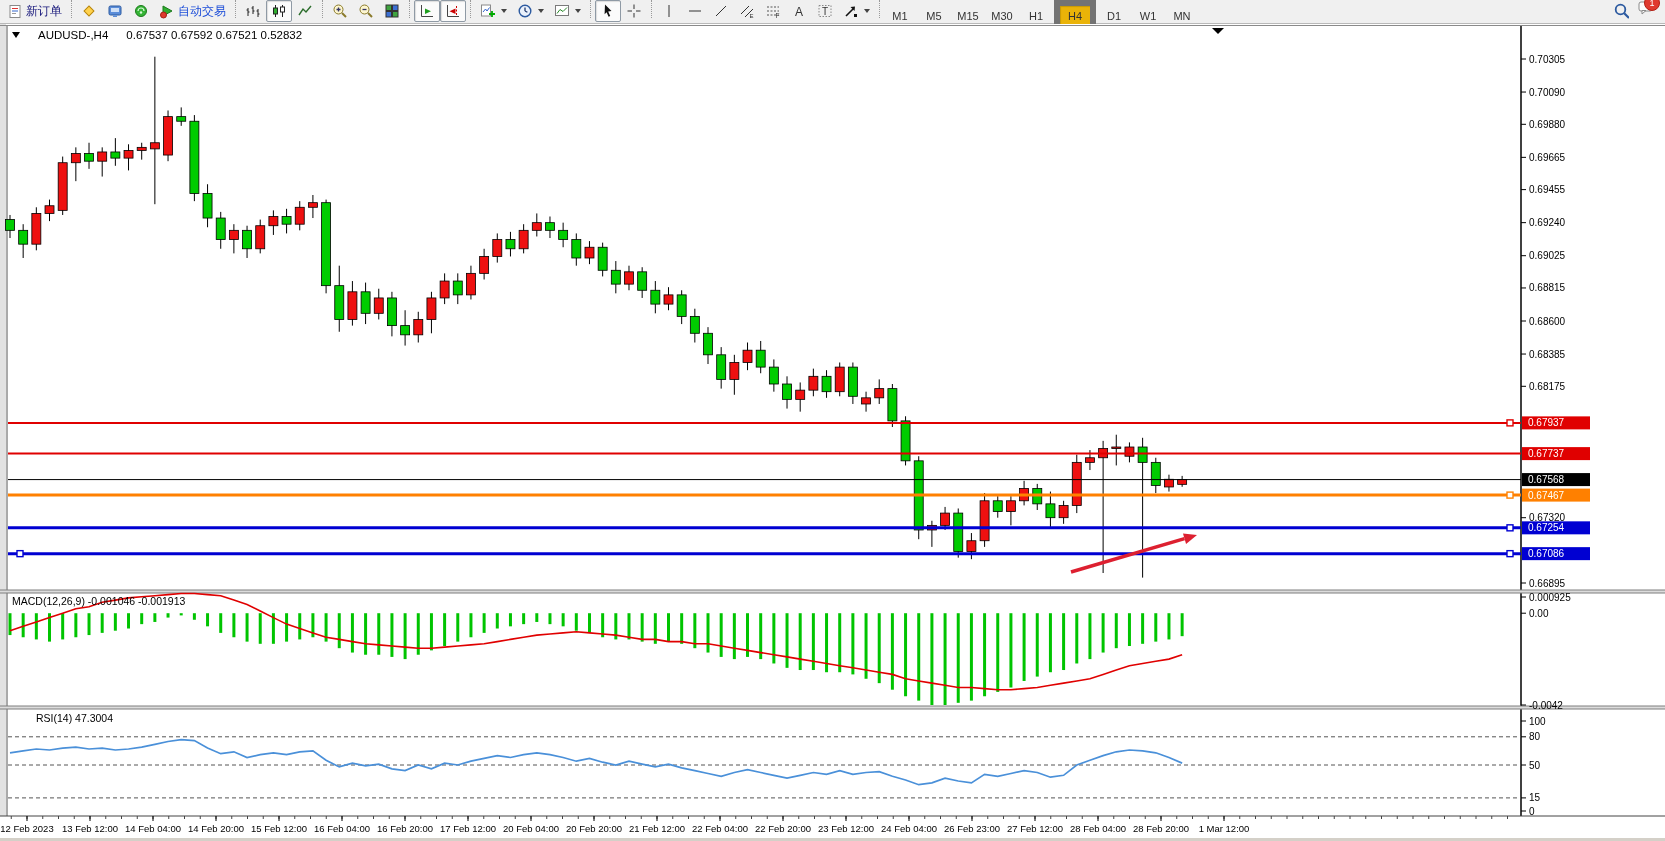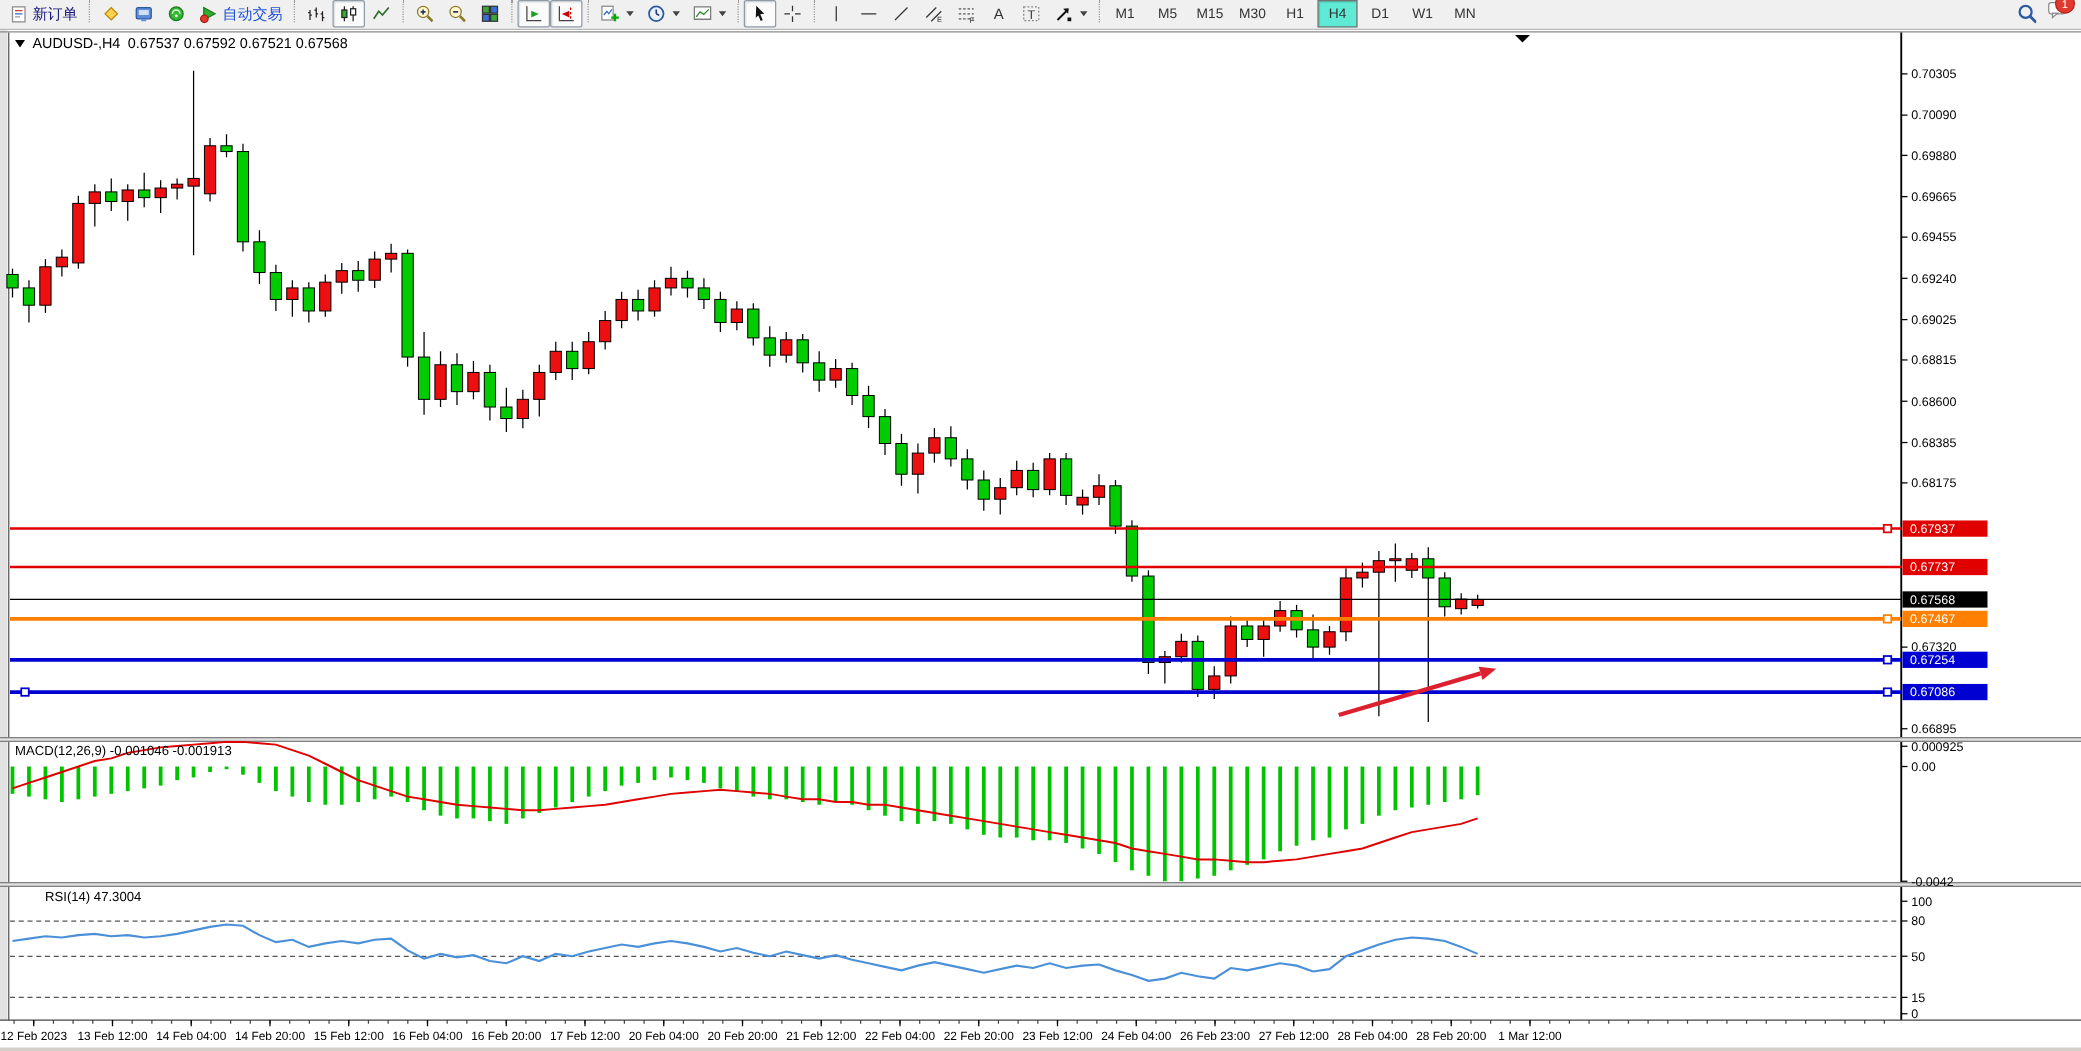--- a/index.html
+++ b/index.html
@@ -6,29 +6,29 @@
   #app{position:relative;width:1665px;height:841px;font-family:"Liberation Sans",sans-serif;background:#fff;overflow:hidden;}
   
   #toolbar{position:absolute;left:0;top:0;width:1665px;height:24px;background:#f0f0f0;border-bottom:1px solid #b9b9b9;display:flex;align-items:flex-start;padding:0 2px;box-sizing:border-box;}
   .tb{height:20px;display:flex;align-items:center;gap:3px;padding:0 4px;border:1px solid transparent;border-radius:2px;color:#15157a;font-size:12px;white-space:nowrap;cursor:default;}
   .tb.dark{color:#1d4ed8;}
   .tb.pressed{background:#fbfbfb;border:1px solid #8f9aa5;box-shadow:inset 1px 1px 1px rgba(0,0,0,.12);}
   .sep{width:0;height:18px;border-left:1px dotted #9a9a9a;margin:0 4px;}
   .ic{width:16px;height:16px;display:inline-flex;align-items:center;justify-content:center;}
   .caret{width:0;height:0;border-left:3px solid transparent;border-right:3px solid transparent;border-top:4px solid #444;margin-left:2px;}
   .tf{height:20px;min-width:24px;display:flex;align-items:center;justify-content:center;padding:0 3px;font-size:11px;color:#333;border:1px solid transparent;}
-  .tf.active{background:#5eead4;border:1px solid #737373;box-shadow:inset 1px 1px 1px rgba(0,0,0,.15);}
+  .tf.active{background:#eab308;border:6px solid #737373;box-shadow:inset 1px 1px 1px rgba(0,0,0,.15);}
   #tb-right{margin-left:auto;display:flex;align-items:center;gap:8px;padding-right:10px;}
   .chatwrap{position:relative;}
   .badge{position:absolute;top:-5px;right:-7px;width:14px;height:14px;background:#e03a2f;border:1px solid #b32015;color:#fff;font-size:9px;line-height:14px;text-align:center;border-radius:50%;}
   
   #chart-area{position:absolute;left:0;top:24px;width:1665px;height:817px;background:#fff;}
   #chart-svg{position:absolute;left:0;top:0;}
   .overlay{position:absolute;font-size:11px;color:#000;z-index:5;white-space:nowrap;}
-  #chart-title{left:12px;top:5px;display:flex;align-items:center;gap:6px;font-size:11.5px;}
+  #chart-title{left:12px;top:5px;display:flex;align-items:center;gap:18px;font-size:11.5px;}
   #macd-label{left:12px;top:571px;font-size:10.5px;}
   #rsi-label{left:12px;top:688px;font-size:10.5px;padding-left:24px;}
   .tri{width:0;height:0;border-left:4px solid transparent;border-right:4px solid transparent;border-top:6px solid #000;display:inline-block;}
 </style>
 </head>
 <body>
 
 <div id="app">
 
   <div id="toolbar">
@@ -781,18 +781,18 @@
         <line x1="1098" y1="792" x2="1098" y2="797" stroke="#000"></line>
         <text x="1098" y="808" text-anchor="middle" style="font-family:&quot;Liberation Sans&quot;,sans-serif;font-size:9.5px" fill="#000">28 Feb 04:00</text>
         <line x1="1161" y1="792" x2="1161" y2="797" stroke="#000"></line>
         <text x="1161" y="808" text-anchor="middle" style="font-family:&quot;Liberation Sans&quot;,sans-serif;font-size:9.5px" fill="#000">28 Feb 20:00</text>
         <line x1="1224" y1="792" x2="1224" y2="797" stroke="#000"></line>
         <text x="1224" y="808" text-anchor="middle" style="font-family:&quot;Liberation Sans&quot;,sans-serif;font-size:9.5px" fill="#000">1 Mar 12:00</text>
       </svg>
     <div class="overlay" id="chart-title">
       <span class="tri"></span>
       <span>AUDUSD-,H4</span>
-      <span>0.67537 0.67592 0.67521 0.67568</span>
+      <span>0.67537 0.67592 0.67521 0.52832</span>
     </div>
     <div class="overlay" id="macd-label">MACD(12,26,9) -0.001046 -0.001913</div>
     <div class="overlay" id="rsi-label">RSI(14) 47.3004</div>
   </div>
 </div>
 
 </body></html>

